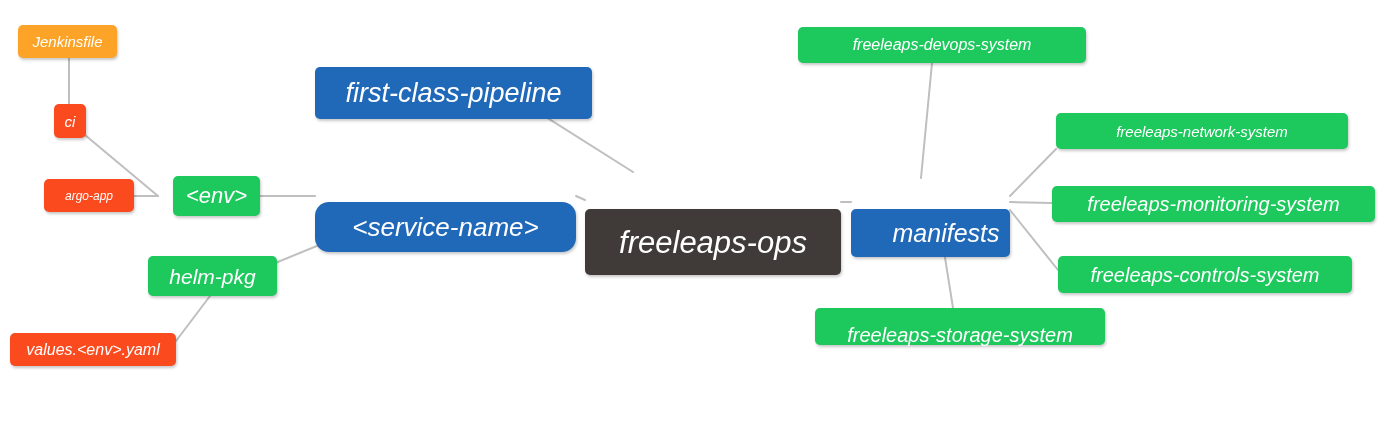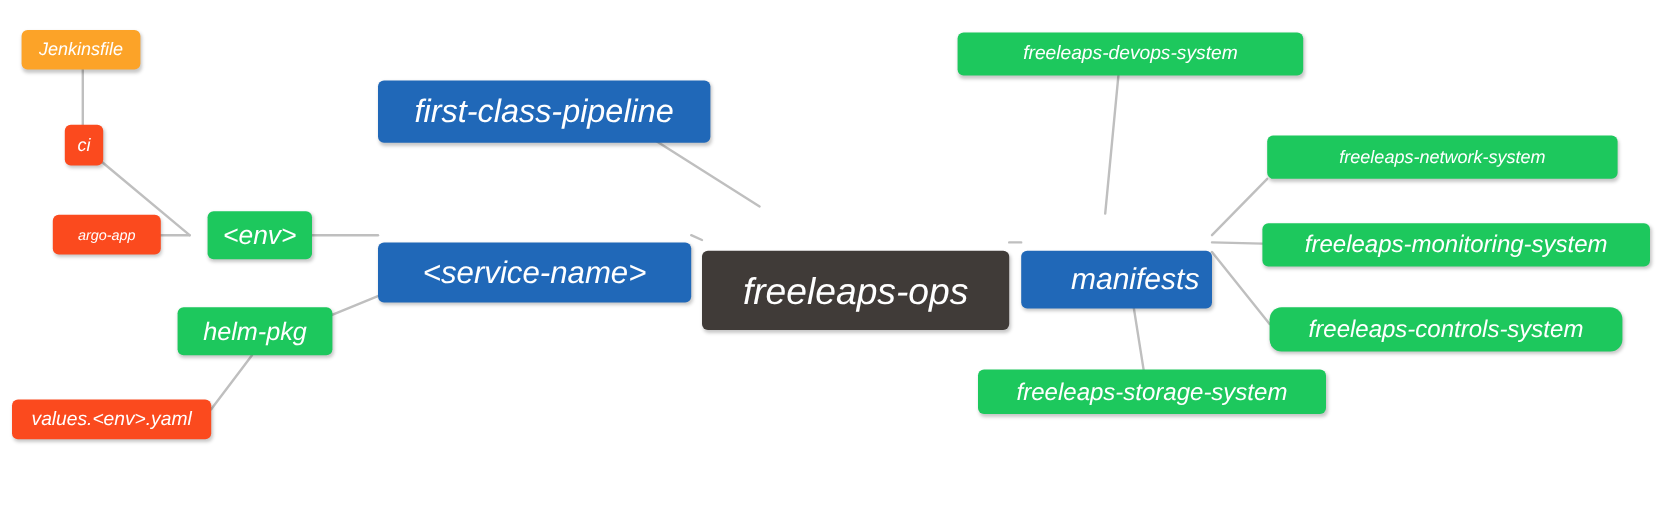--- a/index.html
+++ b/index.html
@@ -88,38 +88,38 @@
       </div>
       <div class="node c-green" style="left: 148px; top: 256px; width: 129px; height: 40px; font-size: 21px;">
         <span class="node-label">helm-pkg</span>
       </div>
       <div class="node c-red" style="left: 10px; top: 333px; width: 166px; height: 33px; font-size: 16px;">
         <span class="node-label">values.&lt;env&gt;.yaml</span>
       </div>
       <div class="node c-blue" style="left: 315px; top: 36px; width: 277px; height: 52px; font-size: 27px;">
         <span class="node-label">first-class-pipeline</span>
       </div>
-      <div class="node c-blue" style="left: 315px; top: 171px; width: 261px; height: 50px; font-size: 26px;">
+      <div class="node c-blue" style="left: 315px; top: 171px; width: 261px; height: 50px; font-size: 26px; border-radius: 14px;">
         <span class="node-label">&lt;service-name&gt;</span>
       </div>
       <div class="node c-root" style="left: 585px; top: 172px; width: 256px; height: 66px; font-size: 31px; margin-top: 37px;">
         <span class="node-label">freeleaps-ops</span>
       </div>
       <div class="node c-blue" style="left: 851px; top: 178px; width: 159px; height: 48px; font-size: 25px; padding-left: 31px;">
         <span class="node-label">manifests</span>
       </div>
       <div class="node c-green" style="left: 798px; top: 27px; width: 288px; height: 36px; font-size: 16px;">
         <span class="node-label">freeleaps-devops-system</span>
       </div>
       <div class="node c-green" style="left: 1056px; top: 113px; width: 292px; height: 36px; font-size: 15px;">
         <span class="node-label">freeleaps-network-system</span>
       </div>
       <div class="node c-green" style="left: 1052px; top: 186px; width: 323px; height: 36px; font-size: 20px;">
         <span class="node-label">freeleaps-monitoring-system</span>
       </div>
-      <div class="node c-green" style="left: 1058px; top: 256px; width: 294px; height: 37px; font-size: 20px; border-radius: 10px;">
+      <div class="node c-green" style="left: 1058px; top: 256px; width: 294px; height: 37px; font-size: 20px;">
         <span class="node-label">freeleaps-controls-system</span>
       </div>
-      <div class="node c-green" style="left: 815px; top: 308px; width: 290px; height: 37px; font-size: 20px;">
+      <div class="node c-green" style="left: 815px; top: 308px; width: 290px; height: 37px; font-size: 20px; align-items: flex-end;">
         <span class="node-label">freeleaps-storage-system</span>
       </div>
     </div>
 </div>
 
 </body></html>

